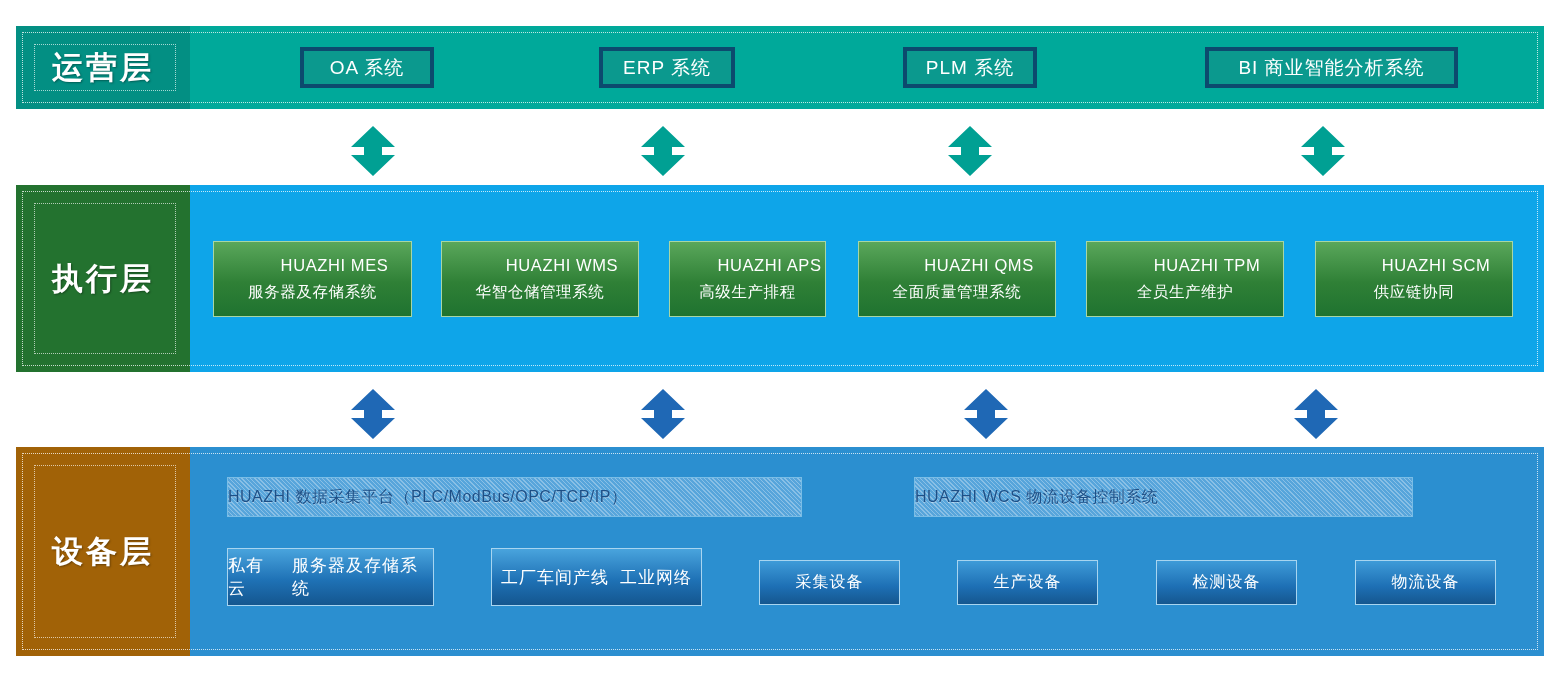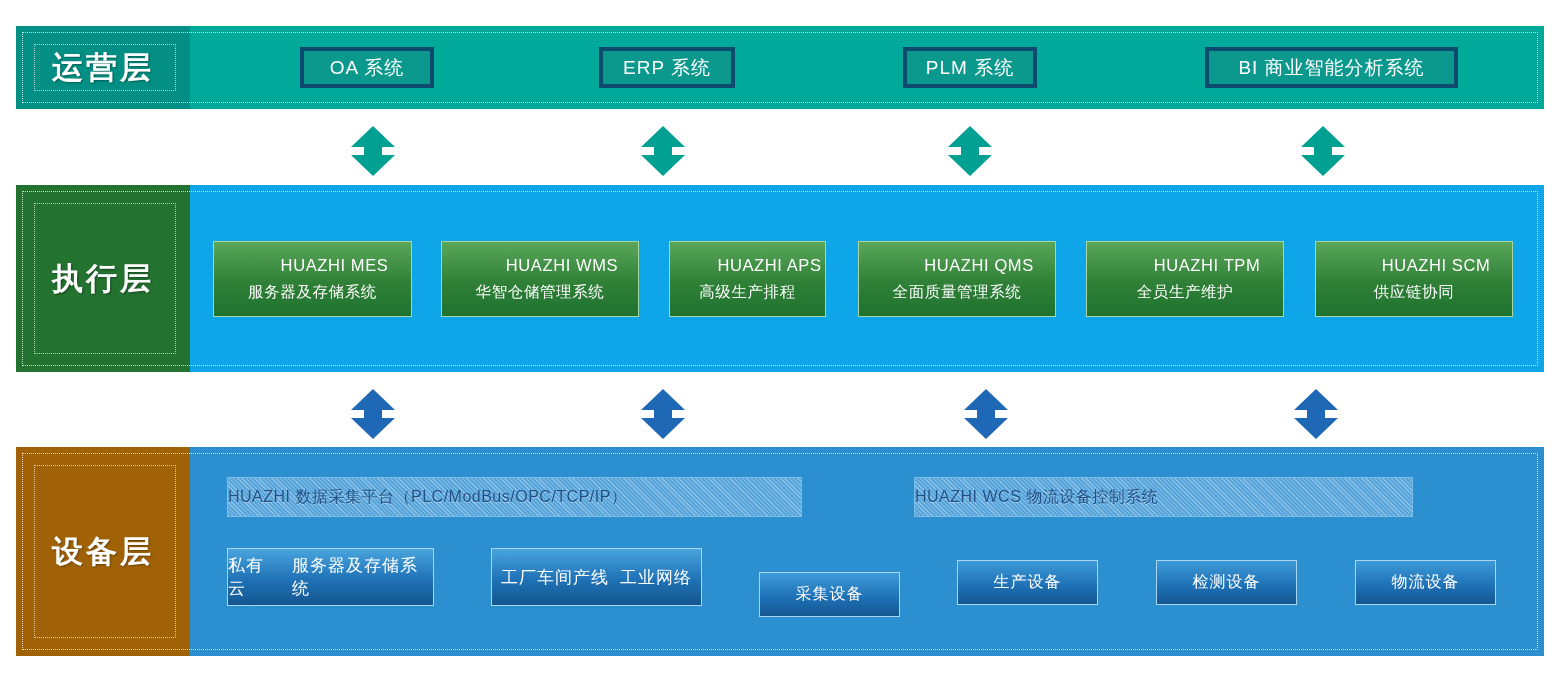--- a/index.html
+++ b/index.html
@@ -266,21 +266,21 @@
           <span>HUAZHI WCS 物流设备控制系统</span>
         </div>
         <div class="dev-big-box" style="left: 37px; width: 207px;">
           <div>私有云</div>
           <div>服务器及存储系统</div>
         </div>
         <div class="dev-big-box" style="left: 301px; width: 211px;">
           <div>工厂车间产线</div>
           <div>工业网络</div>
         </div>
-        <div class="dev-small-box" style="left: 569px; width: 141px; margin-top: 12px;">
+        <div class="dev-small-box" style="left: 569px; width: 141px;">
           <span>采集设备</span>
         </div>
         <div class="dev-small-box" style="left: 767px; width: 141px;">
           <span>生产设备</span>
         </div>
         <div class="dev-small-box" style="left: 966px; width: 141px;">
           <span>检测设备</span>
         </div>
         <div class="dev-small-box" style="left: 1165px; width: 141px;">
           <span>物流设备</span>

